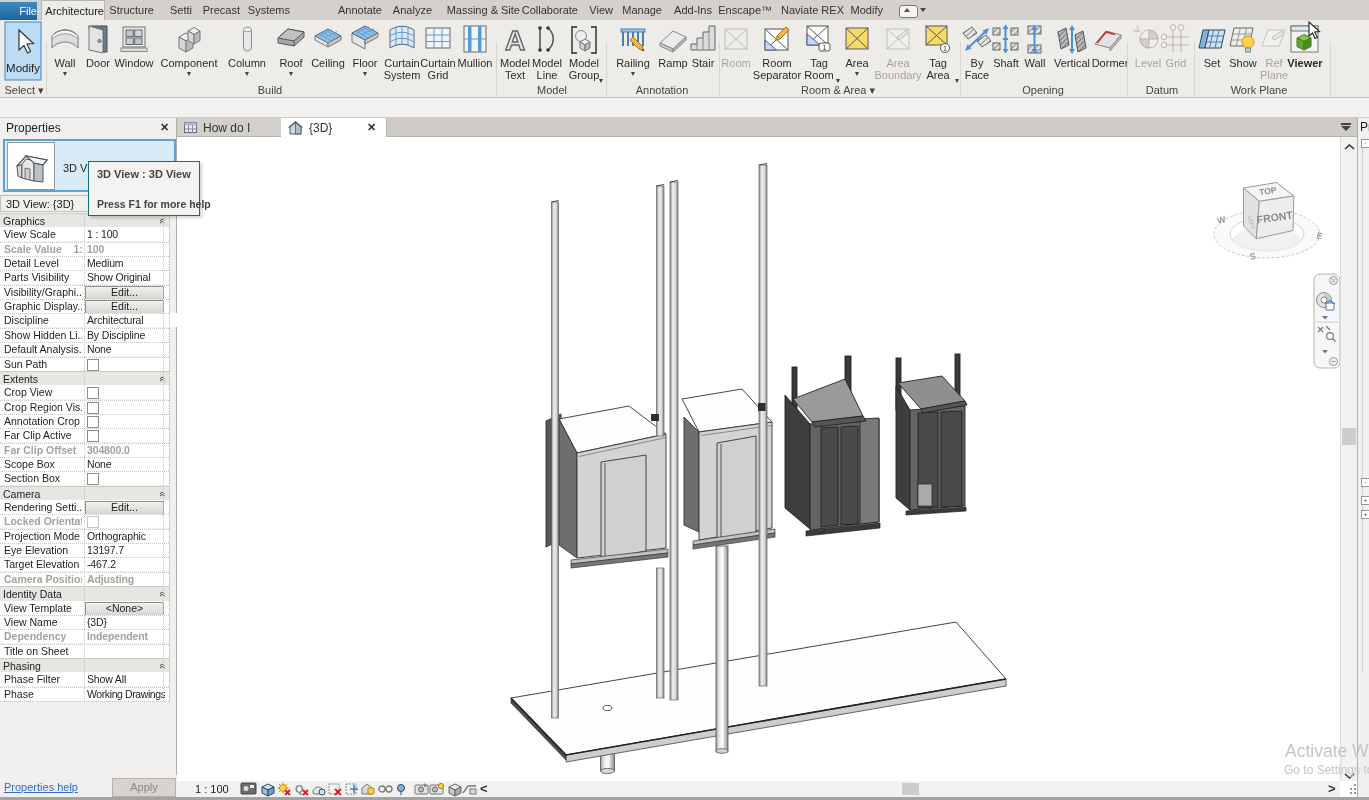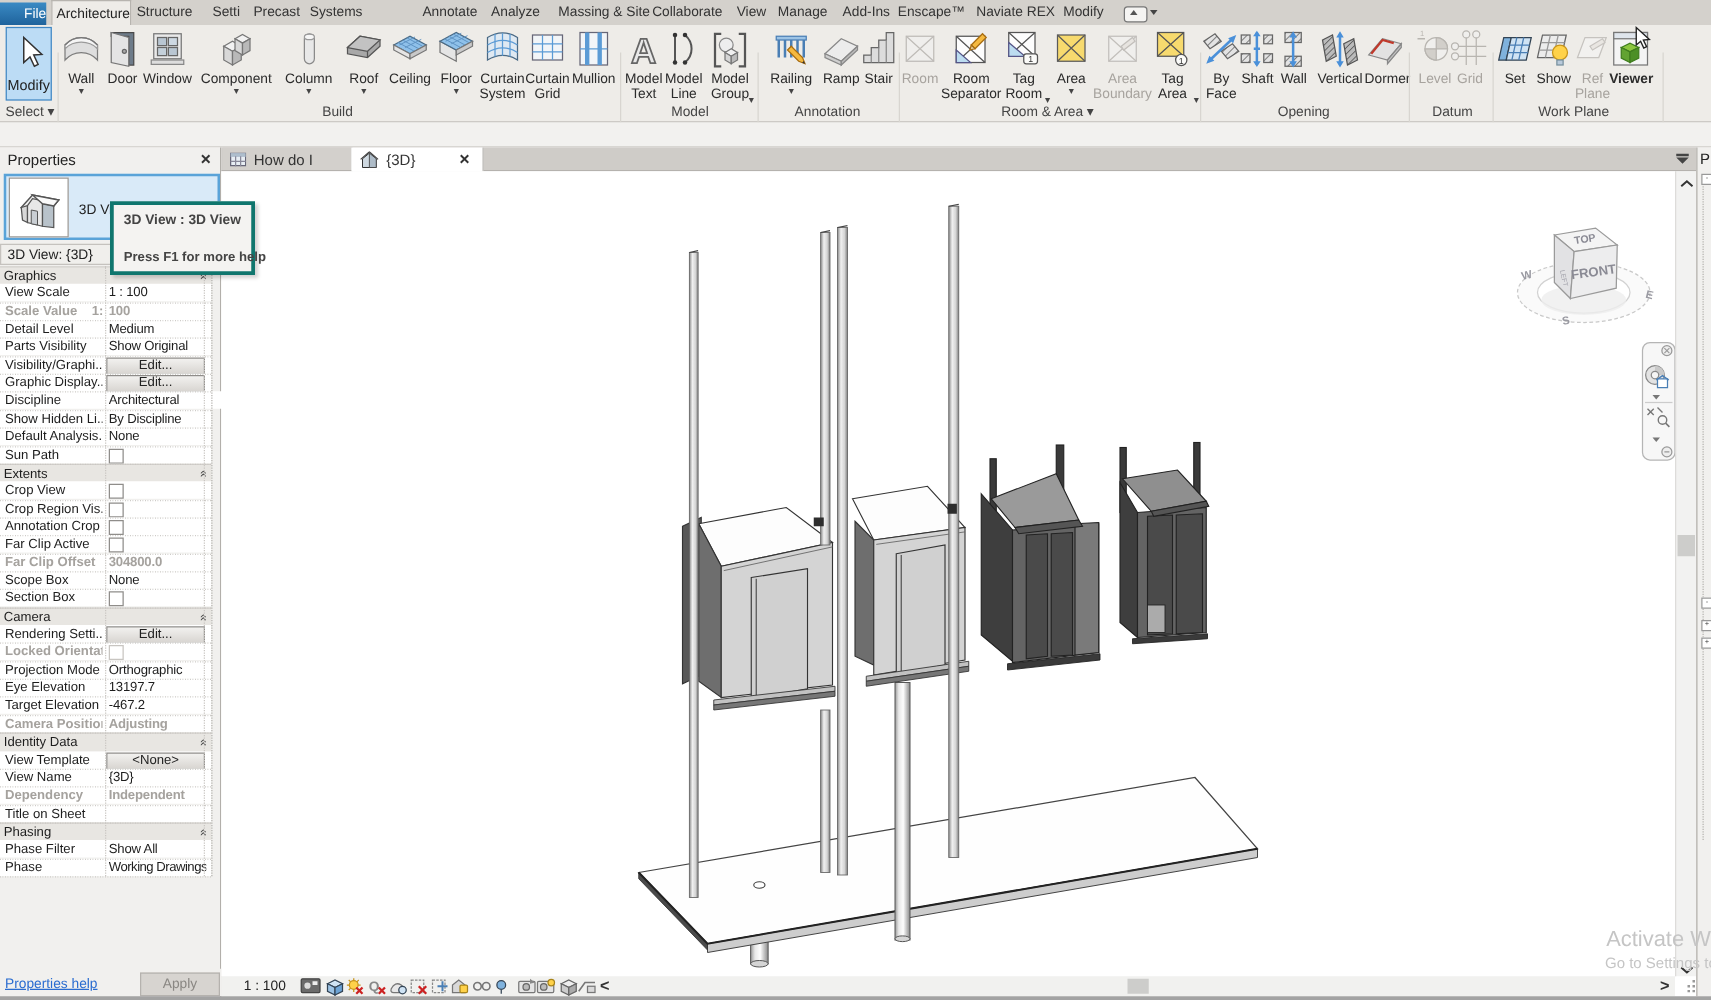--- a/index.html
+++ b/index.html
@@ -32,21 +32,21 @@
 .cb{position:absolute;left:87px;top:2px;width:10px;height:10px;background:#fff;border:1px solid #8f8d8a;}
 .gline{position:absolute;left:0;width:169px;height:1px;z-index:5;background-image:linear-gradient(to right,#c9c6c2 1px,transparent 1px);background-size:2px 1px;}
 
 #canvas{left:177px;top:137px;width:1163px;height:644px;background:#fff;}
 #vscroll{left:1340px;top:137px;width:17px;height:644px;background:#f2f2f1;border-left:1px solid #dddcda;}
 #hscrollrow{left:177px;top:781px;width:1163px;height:16px;background:#f1f1ef;}
 #rightpanel{left:1357px;top:118px;width:12px;height:679px;background:#f1f0ee;border-left:1px solid #b2afaa;box-sizing:border-box;}
 #botline{left:0;top:797px;width:1369px;height:3px;background:#a3a3a3;}
 #pfoot{left:0;top:775px;width:177px;height:22px;background:#f1f0ee;}
 
-#tooltip{left:88px;top:161px;width:110px;height:53px;background:#f4f3f1;border:3px solid #0f766e;box-shadow:2px 2px 3px rgba(0,0,0,0.18);z-index:50;}
+#tooltip{left:88px;top:161px;width:110px;height:53px;background:#f4f3f1;border:1px solid #0f766e;box-shadow:2px 2px 3px rgba(0,0,0,0.18);z-index:50;}
 .dis2{color:#a5a29e;font-weight:bold;}
 .chev{position:absolute;right:4px;top:0px;font-size:10px;color:#444;transform:rotate(90deg);}
 #typesel{position:absolute;left:3px;top:21px;width:173px;height:53px;background:#d9eaf8;border:2px solid #5aa3d8;box-sizing:border-box;}
 #typeicon{position:absolute;left:2px;top:1px;width:46px;height:47px;background:#fff;border:1px solid #9a9895;padding:7px 5px;box-sizing:content-box;width:36px;height:32px;}
 #combo{position:absolute;left:0px;top:77px;width:169px;height:17px;background:#f0efec;border:1px solid #c5c2be;box-sizing:border-box;font-size:11px;line-height:16px;padding-left:5px;color:#222;}
 #pgrid{position:absolute;left:0;top:0;width:169px;}
 </style>
 </head>
 <body>
 <div class="abs" id="tabbar">

